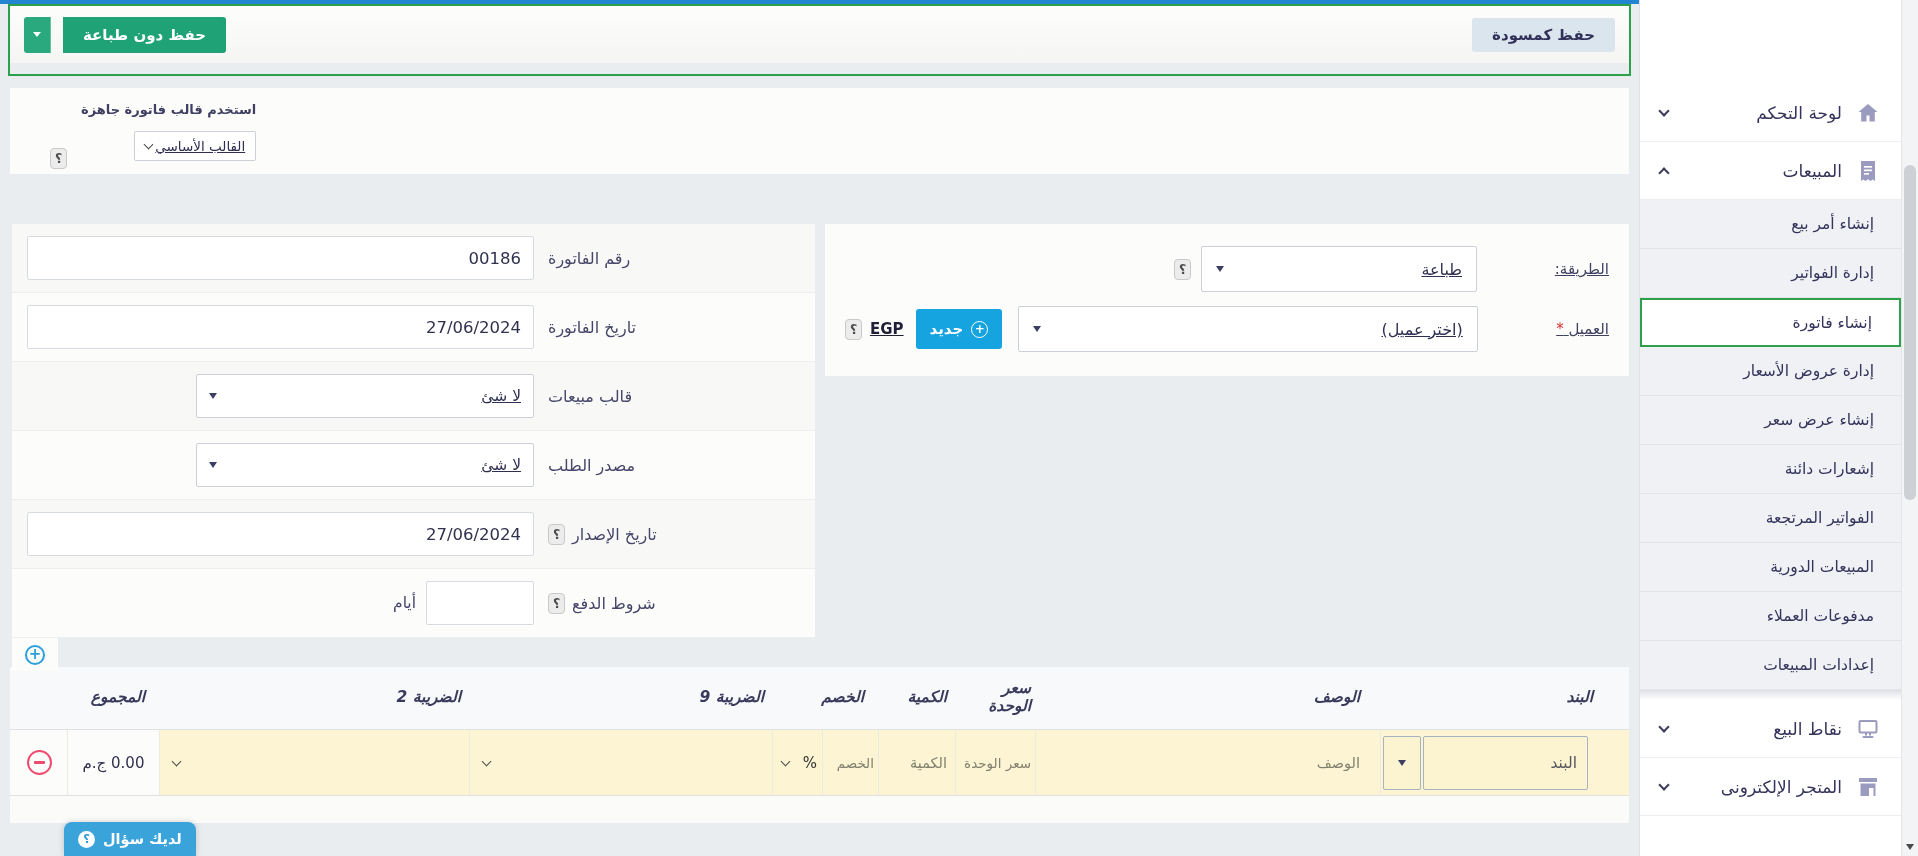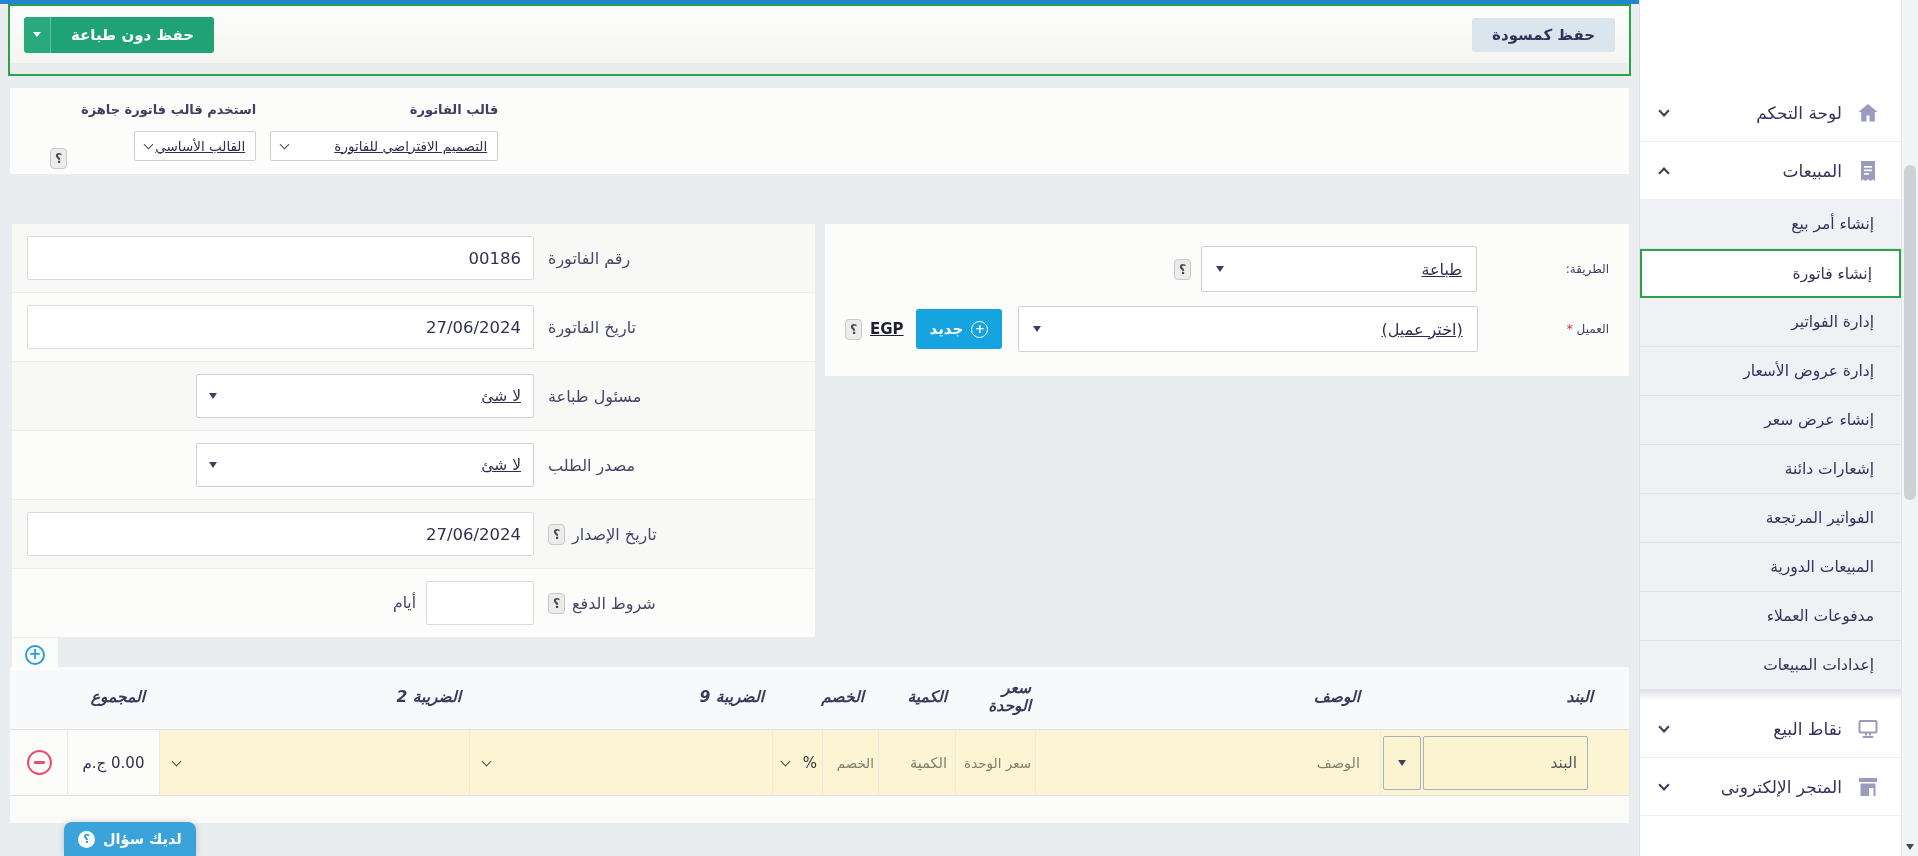--- a/index.html
+++ b/index.html
@@ -27,40 +27,40 @@
 
   
   .main { flex:1 1 auto; position:relative; background:#e9edf0; overflow:hidden; }
   .top-line { height:4px; background:#2285d2; }
 
   .toolbar-frame { margin:0 8px; border:2px solid #2da04c; }
   .toolbar { height:57px; background:linear-gradient(#fdfdfc,#f5f6f3); display:flex; align-items:center; justify-content:space-between; padding:0 14px; }
   .frame-gap { height:11px; background:#e9edf0; }
 
   .btn-draft { height:34px; padding:0 20px; background:#dbe5ed; color:#31315a; font-size:15px; font-weight:600; border:none; border-radius:3px; cursor:pointer; }
-  .btn-save-split { display:flex; height:36px; border-radius:3px; overflow:hidden; cursor:pointer; }
+  .btn-save-split { display:flex; height:36px; border-radius:3px; overflow:hidden; cursor:pointer;gap:12px; }
   .split-main { background:#1fa376; color:#fff; font-size:15px; font-weight:700; padding:0 20px; display:flex; align-items:center; }
   .split-caret { background:#2aa97f; width:27px; display:flex; align-items:center; justify-content:center; border-right:1px solid rgba(255,255,255,.28); }
   .tri-white { width:0; height:0; border-left:4px solid transparent; border-right:4px solid transparent; border-top:5.5px solid #ffffff; }
 
   .template-card { margin:12px 10px 0; height:86px; background:#fcfcfa; display:flex; align-items:center; justify-content:flex-end; gap:14px; padding:0 16px 0 40px; }
   .tgroup { display:flex; flex-direction:column; align-items:flex-start; }
   .tlabel { font-size:13px; color:#3f3f62; font-weight:600; margin-bottom:14px; }
   .selectbox { display:flex; align-items:center; justify-content:space-between; background:#fff; border:1px solid #ccd1d7; border-radius:2px; padding:0 10px; color:#2f2f52; cursor:pointer;text-decoration:underline; }
   .tselect { height:30px; font-size:13.5px; }
   .w228 { width:228px; } .w122 { width:122px; }
   .chev-thin { width:7px; height:7px; border-left:1.8px solid #4a4a4a; border-bottom:1.8px solid #4a4a4a; transform:rotate(-45deg); display:inline-block; margin-top:-3px; flex:0 0 auto; }
   .help { display:inline-flex; align-items:center; justify-content:center; min-width:17px; height:21px; padding:0 3px; background:#ececec; border:1px solid #c9c9c9; border-radius:4px; color:#4b4b4b; font-size:12.5px; font-weight:bold; flex:0 0 auto; }
   .help-tmpl { align-self:flex-end; margin-bottom:5px; }
 
   .forms-row { display:flex; align-items:flex-start; margin:50px 10px 0; gap:10px; }
 
   .method-card { width:804px; background:#fcfcfa; padding:15px 20px 17px; }
   .mrow { display:flex; align-items:center; height:60px; }
-  .mlabel { width:132px; font-size:12px; color:#3f3f62; }
+  .mlabel { width:132px; font-size:15px; color:#3f3f62;text-decoration:underline; }
   .req { color:#e03030; }
   .mselect { height:46px; font-size:16px; padding:0 14px; }
   .w276 { width:276px; } .w462 { width:462px; }
   .tri-dark { width:0; height:0; border-left:4.5px solid transparent; border-right:4.5px solid transparent; border-top:6.5px solid #3e3e64; }
   .btn-new { height:40px; margin-right:16px; padding:0 14px; background:#16a4e1; border:none; border-radius:3px; color:#fff; font-size:15px; font-weight:700; display:flex; align-items:center; gap:8px; cursor:pointer; }
   .plus-circle { width:17px; height:17px; border:1.7px solid #fff; border-radius:50%; display:flex; align-items:center; justify-content:center; font-size:12px; font-weight:bold; line-height:1; }
   .egp-link { margin-right:12px; font-size:15px; font-weight:600; color:#1f1f38; text-decoration:underline; cursor:pointer; }
   .help-egp { margin-right:8px; }
 
   .fields-wrap { position:relative; width:803px; }
@@ -135,22 +135,22 @@
             <rect x="8" y="10.5" width="8" height="1.7"></rect>
             <rect x="8" y="14" width="5" height="1.7"></rect>
           </g>
         </svg>
     </span>
     <span class="side-label">المبيعات</span>
     <span class="chev-sm chev-up"></span>
   </div>
 
   <div class="sub-item">إنشاء أمر بيع</div>
+  <div class="sub-item">إدارة الفواتير</div>
   <div class="sub-item active">إنشاء فاتورة</div>
-  <div class="sub-item">إدارة الفواتير</div>
   <div class="sub-item">إدارة عروض الأسعار</div>
   <div class="sub-item">إنشاء عرض سعر</div>
   <div class="sub-item">إشعارات دائنة</div>
   <div class="sub-item">الفواتير المرتجعة</div>
   <div class="sub-item">المبيعات الدورية</div>
   <div class="sub-item">مدفوعات العملاء</div>
   <div class="sub-item">إعدادات المبيعات</div>
 
   <div class="submenu-shadow"></div>
 
@@ -190,27 +190,20 @@
         <span class="split-caret">
             <span class="tri-white"></span>
           </span>
       </div>
     </div>
     <div class="frame-gap"></div>
   </div>
 
   <div class="template-card">
     <div class="tgroup">
-      <span class="tlabel">قالب الفاتورة</span>
-      <div class="selectbox tselect w228">
-        <span>التصميم الافتراضي للفاتورة</span>
-        <span class="chev-thin"></span>
-      </div>
-    </div>
-    <div class="tgroup">
       <span class="tlabel">استخدم قالب فاتورة جاهزة</span>
       <div class="selectbox tselect w122">
         <span>القالب الأساسي</span>
         <span class="chev-thin"></span>
       </div>
     </div>
     <span class="help help-tmpl">؟</span>
   </div>
 
   <div class="forms-row">
@@ -253,21 +246,21 @@
         </div>
 
         <div class="frow">
           <span class="flabel">تاريخ الفاتورة</span>
           <span class="fctrl">
               <input class="finput" value="27/06/2024" style="">
             </span>
         </div>
 
         <div class="frow">
-          <span class="flabel">مسئول طباعة</span>
+          <span class="flabel">قالب مبيعات</span>
           <span class="fctrl">
             <div class="selectbox fselect">
               <span>لا شئ</span>
               <span class="tri-dark"></span>
             </div>
           </span>
         </div>
 
         <div class="frow">
           <span class="flabel">مصدر الطلب</span>

